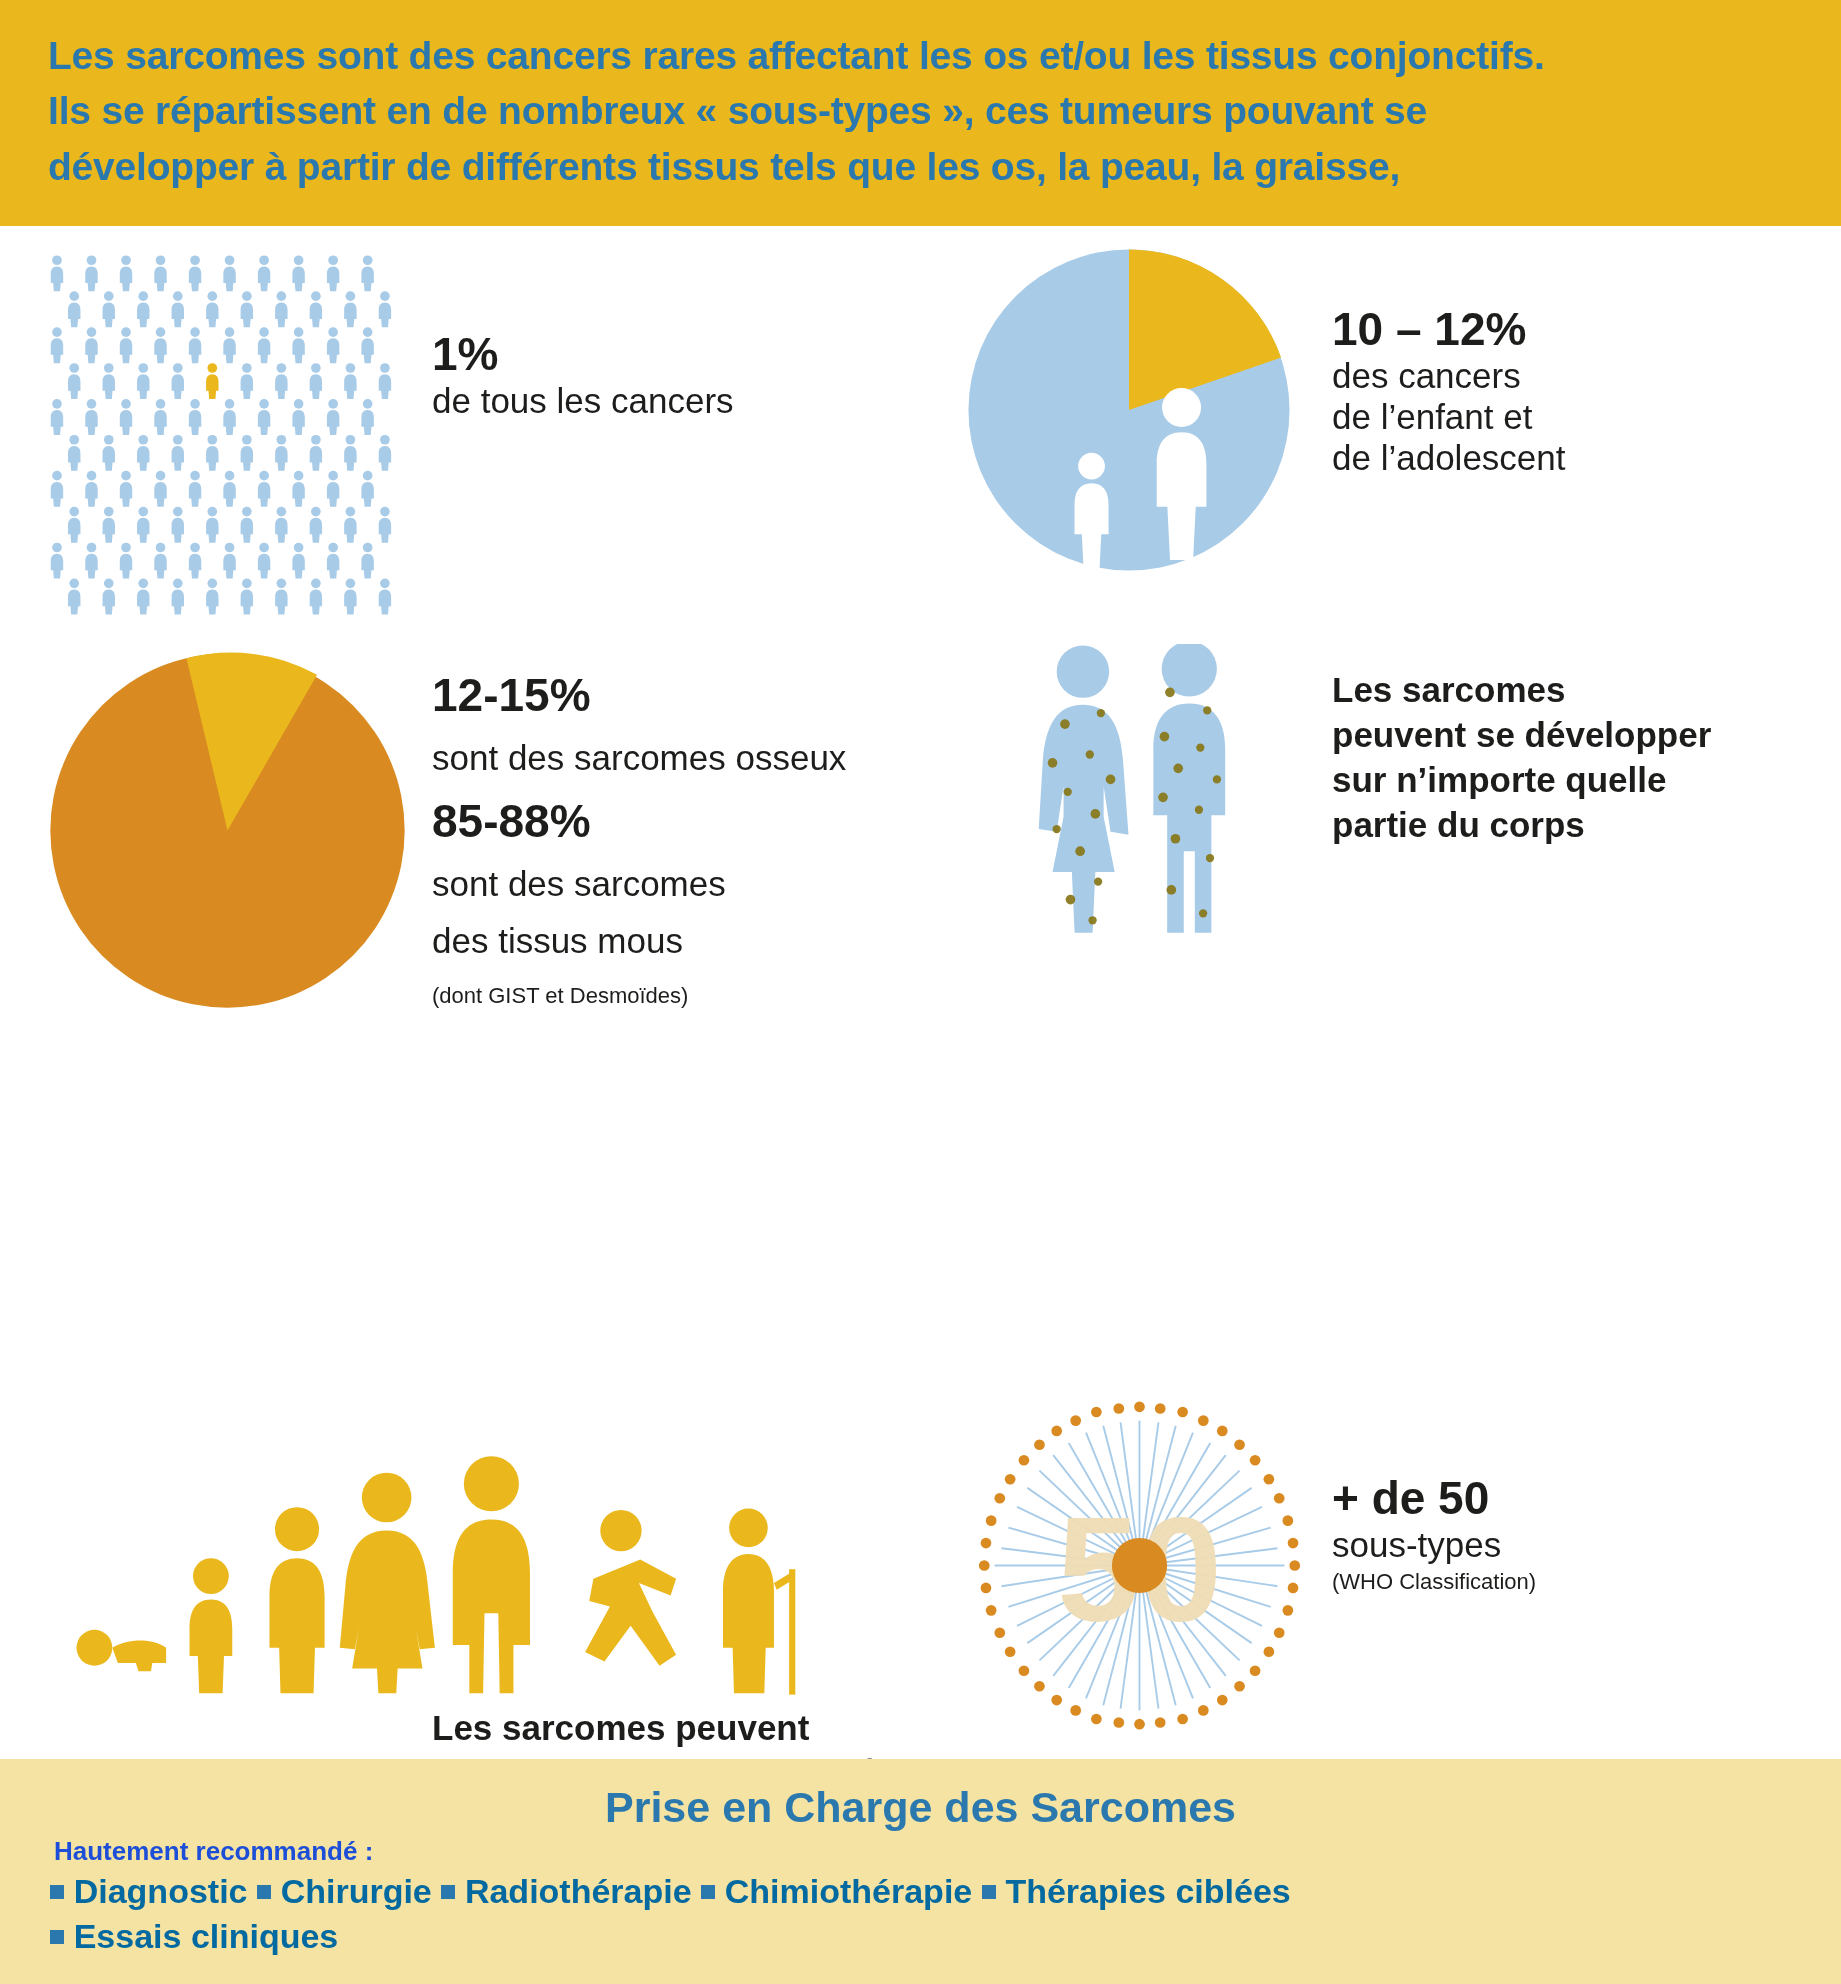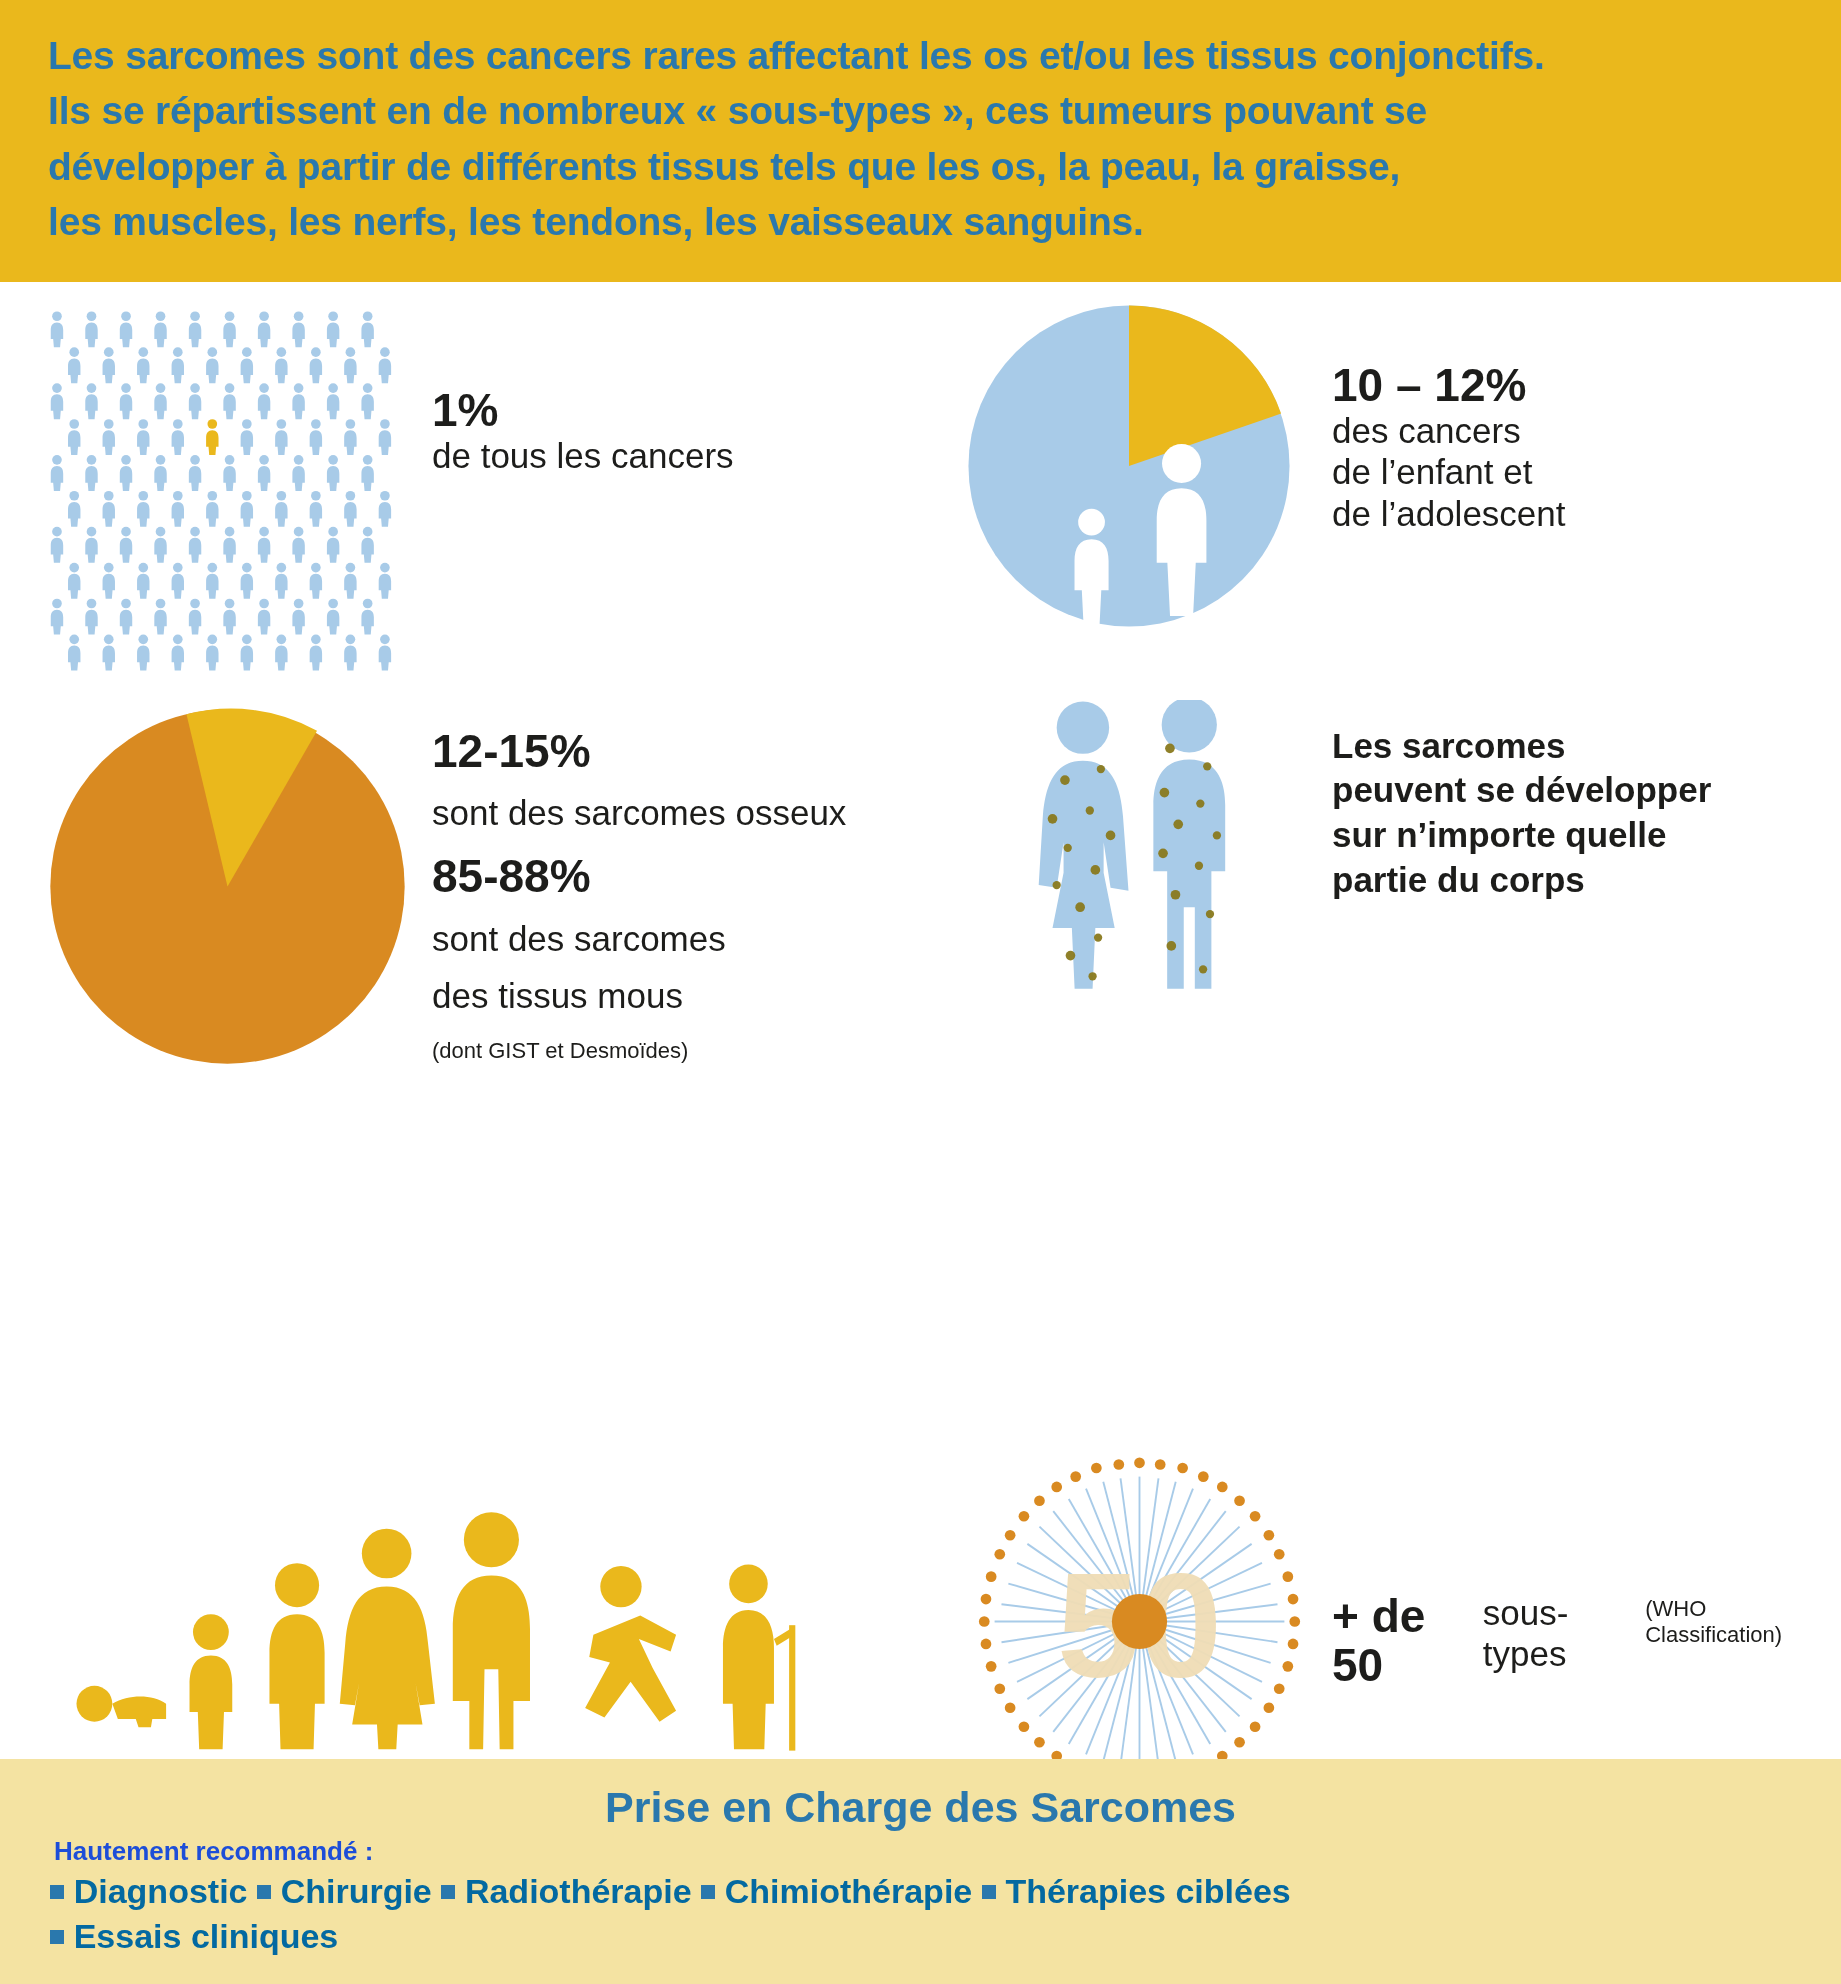--- a/index.html
+++ b/index.html
@@ -123,21 +123,20 @@
   .bullet-sq.first { margin-left: 0; }
   .bullet-item { white-space: nowrap; }
 </style>
 </head>
 <body>
 
 <div class="header">
   <p>Les sarcomes sont des cancers rares affectant les os et/ou les tissus conjonctifs.</p>
   <p>Ils se répartissent en de nombreux « sous-types », ces tumeurs pouvant se</p>
   <p>développer à partir de différents tissus tels que les os,  la peau, la graisse,</p>
-  <p>les muscles, les nerfs, les tendons, les vaisseaux sanguins.</p>
 </div>
 
 <div class="main">
 
   <div id="people-grid">
     <svg width="359" height="366" viewBox="0 0 520 530" xmlns="http://www.w3.org/2000/svg">
       <defs>
         <g id="pers">
           <circle cx="9" cy="7" r="7"></circle>
           <path d="M9 16 C3 16 0 20 0 27 L0 40 L3.5 40 L4.5 52 L13.5 52 L14.5 40 L18 40 L18 27 C18 20 15 16 9 16 Z"></path>
@@ -667,21 +666,21 @@
           <circle cx="33" cy="39" r="3.1"></circle>
         <circle cx="42" cy="30" r="3.1"></circle>
           <circle cx="52" cy="22" r="3.1"></circle>
           <circle cx="63" cy="16" r="3.1"></circle>
         <circle cx="75" cy="11" r="3.1"></circle>
           <circle cx="88" cy="9" r="3.1"></circle>
       </g>
     </svg>
   </div>
 
-  <div class="cell" style="left:1332px; top:1310px; flex-direction:row;">
+  <div class="cell" style="left:1332px; top:1248px; flex-direction:column;">
     <div class="stat-big">+ de 50</div>
     <div class="stat-sub">sous-types</div>
     <div class="stat-note" style="margin-top:4.1px;">(WHO Classification)</div>
   </div>
 
 </div>
 
 <div class="footer">
   <h2>Prise en Charge des Sarcomes</h2>
   <p>Hautement recommandé :</p>

